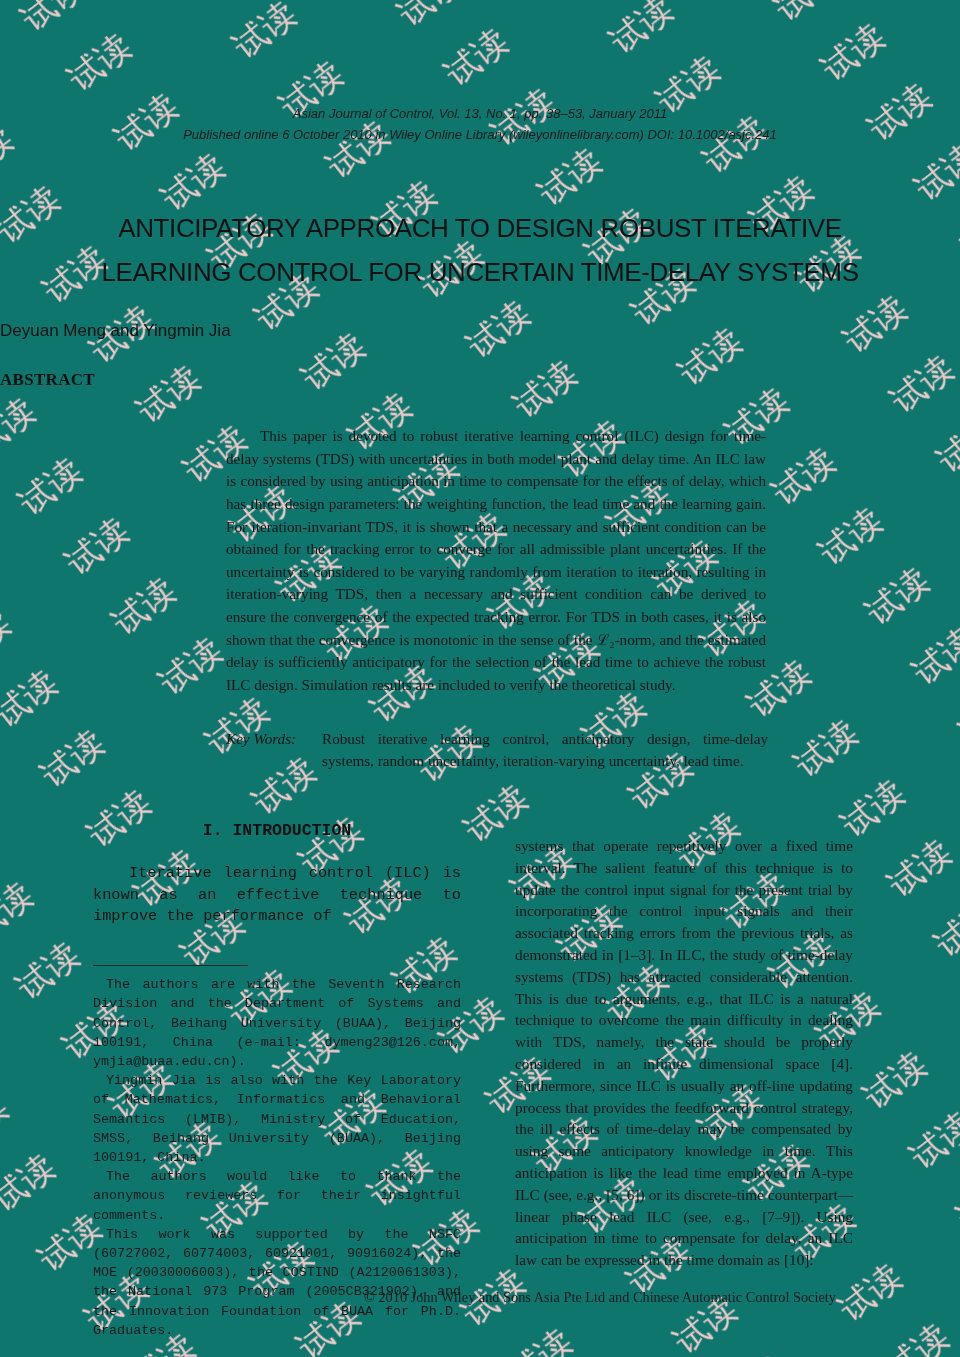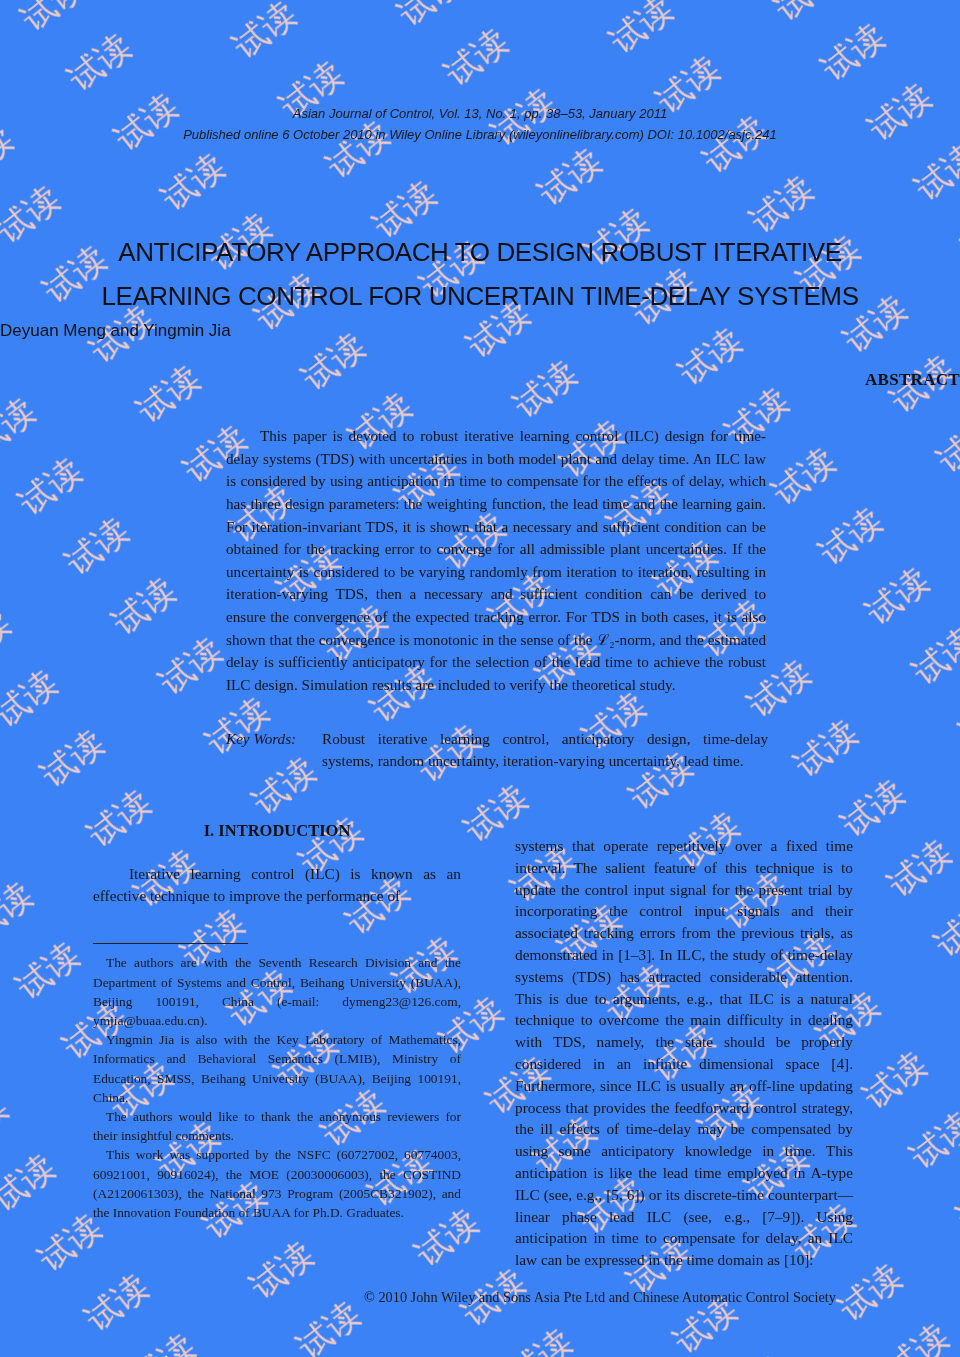--- a/index.html
+++ b/index.html
@@ -1,55 +1,55 @@
 <!DOCTYPE html>
 <html lang="en"><head>
 <meta charset="utf-8">
 <style>
   html,body{margin:0;padding:0;background:#ffffff;}
   .page{
     position:relative;
     width:960px;height:1357px;
-    background:#3b82f6;
+    background:#0f766e;
     overflow:hidden;
     color:#161616;
     font-family:"Liberation Serif","DejaVu Serif",serif;
   }
   .wm-layer{position:absolute;inset:0;z-index:0;pointer-events:none;}
   .wm-text{font-family:"DejaVu Sans",sans-serif;font-size:34px;}
   .content{position:absolute;inset:0;z-index:1;}
 
   .abs{position:absolute;}
 
   .journal-head{
     left:0;top:103px;width:960px;
     text-align:center;
     font-family:"Liberation Sans","DejaVu Sans",sans-serif;
     font-style:italic;
     font-size:13px;line-height:21px;color:#1a1a1a;
   }
 
   .paper-title{
-    left:0;top:230px;width:960px;margin:0;
+    left:0;top:206px;width:960px;margin:0;
     text-align:center;
     font-family:"Liberation Sans","DejaVu Sans",sans-serif;
     font-weight:400;
     font-size:26px;line-height:44px;letter-spacing:-0.4px;color:#111;
   }
 
   .authors{
     left:0;top:321px;width:808px;
     text-align:left;
     font-family:"Liberation Sans","DejaVu Sans",sans-serif;
     font-size:17px;color:#111;
   }
 
   .abstract-heading{
     left:0;top:370px;width:960px;
-    text-align:right;
+    text-align:left;
     font-weight:700;font-size:17px;letter-spacing:0.3px;color:#111;
   }
 
   .abstract-body{
     left:226px;top:410px;width:540px;
     font-size:15.2px;line-height:22.6px;
     text-align:justify;
     color:#151515;
   }
   .abstract-body .indent{display:inline-block;width:34px;}
@@ -60,21 +60,21 @@
     font-size:15.2px;line-height:22.4px;color:#151515;
   }
   .keywords .kw-label{
     flex:0 0 96px;
     font-weight:400;font-style:italic;
     white-space:nowrap;
   }
   .keywords .kw-text{flex:1;text-align:justify;}
 
   .col{top:820px;width:368px;font-size:15.3px;line-height:21.8px;text-align:justify;color:#151515;}
-  .col-left{left:93px;}
+  .col-left{left:93px;font-family:Liberation Mono, monospace;}
   .col-right{left:500px;}
 
   .section-heading{
     margin:0 0 0 0;
     text-align:center;
     font-size:16.5px;font-weight:700;color:#111;
   }
   .intro-para{margin:21px 0 0 0;text-indent:36px;}
 
   .footnote-block{margin-top:37px;}

